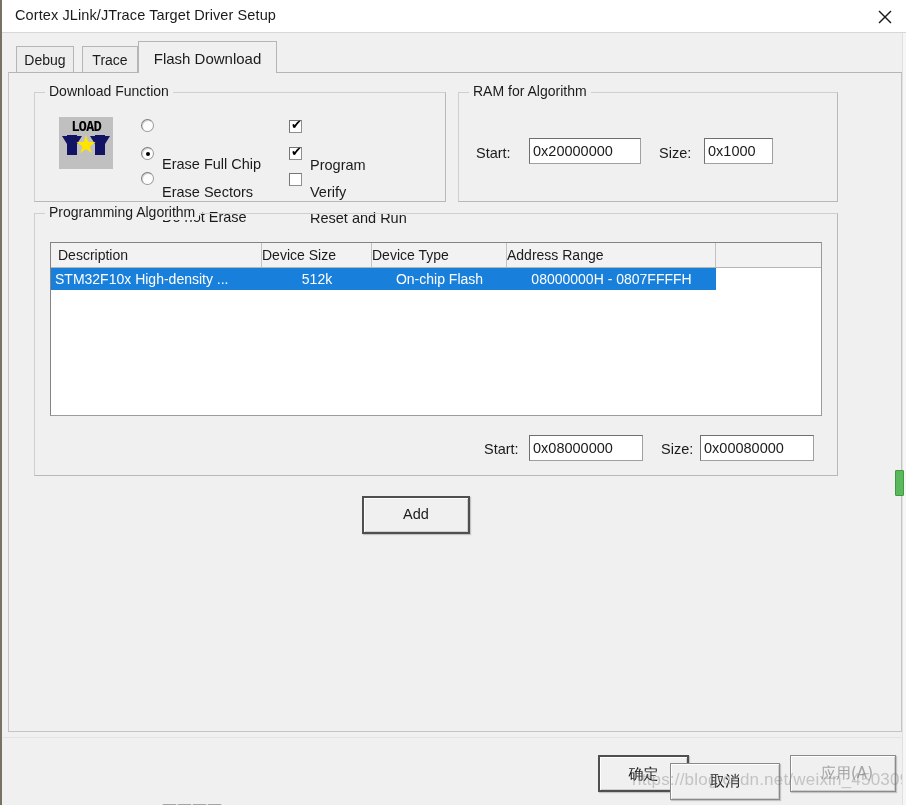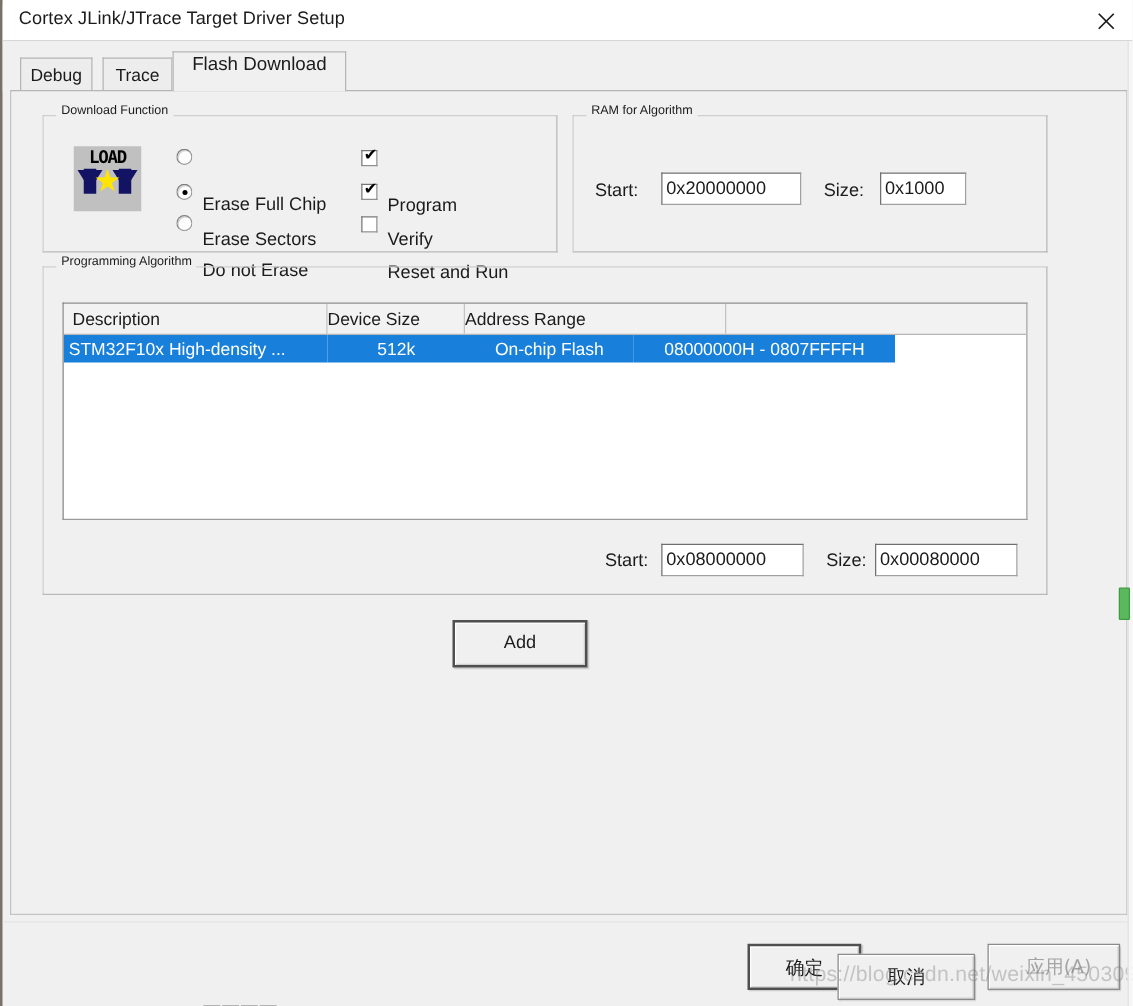--- a/index.html
+++ b/index.html
@@ -59,21 +59,21 @@
     white-space: nowrap;
   }
   .tab.active {
     background: #f0f0f0;
     border-color: #b5b5b5;
     z-index: 3;
     font-size: 15px;
   }
   #tab-debug { left: 14px; top: 13px; width: 58px; height: 27px; }
   #tab-trace { left: 80px; top: 13px; width: 56px; height: 27px; }
-  #tab-flash { left: 136px; top: 8px;  width: 139px; height: 32px; padding-top: 2px;}
+  #tab-flash { left: 136px; top: 8px;  width: 139px; height: 32px; padding-top: 9px;}
 
   .tab-body {
     position: absolute; left: 6px; top: 72px;
     width: 894px; height: 660px;
     background: #f0f0f0;
     border: 1px solid #c4c4c4;
     border-top: 1px solid #b5b5b5;
   }
 
   
@@ -82,21 +82,21 @@
     border: 1px solid #cfcfcf;
     border-right-color: #b8b8b8;
     border-bottom-color: #b8b8b8;
     background: transparent;
   }
   .group > .g-label {
     position: absolute;
     top: -10px; left: 10px;
     background: #f0f0f0;
     padding: 0 4px;
-    font-size: 10px;
+    font-size: 14px;
     color: #1b1b1b;
     white-space: nowrap;
     text-align: right;
   }
 
   #grp-download { left: 32px; top: 92px; width: 412px; height: 110px; }
   #grp-ram      { left: 456px; top: 92px; width: 380px; height: 110px; }
   #grp-alg      { left: 32px; top: 213px; width: 804px; height: 263px; }
 
   
@@ -422,20 +422,21 @@
   <input class="textbox" id="in-ram-size" type="text" value="0x1000" style="">
 
   <div class="group" id="grp-alg">
     <span class="g-label">Programming Algorithm</span>
   </div>
 
   <div class="table-wrap">
     <div class="thead">
       <div class="th col-desc">Description</div>
       <div class="th col-size c-center">Device Size</div>
+      <div class="th col-type c-center">Device Type</div>
       <div class="th col-addr c-center">Address Range</div>
       <div class="th col-pad"></div>
     </div>
     <div class="trow selected">
       <div class="td col-desc">STM32F10x High-density ...</div>
       <div class="td col-size c-center">512k</div>
       <div class="td col-type c-center">On-chip Flash</div>
       <div class="td col-addr c-center">08000000H - 0807FFFFH</div>
       <div class="td col-pad pad"></div>
     </div>

